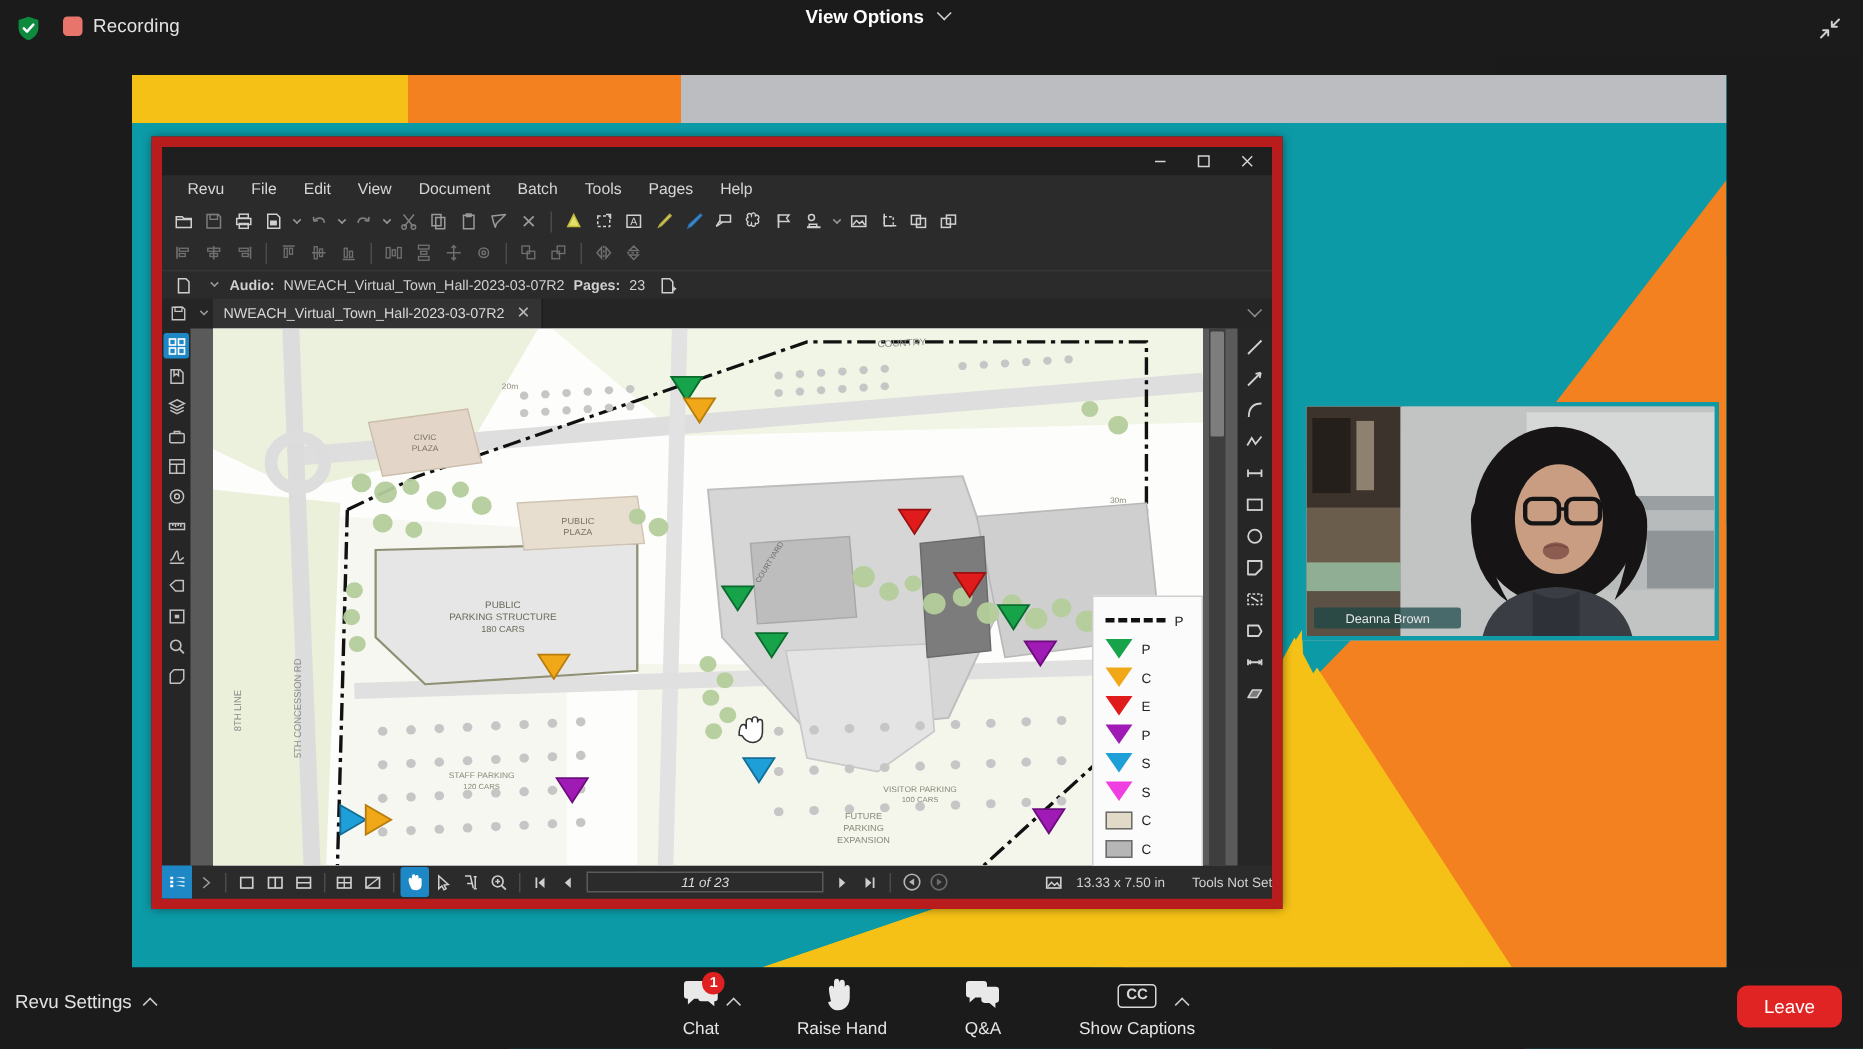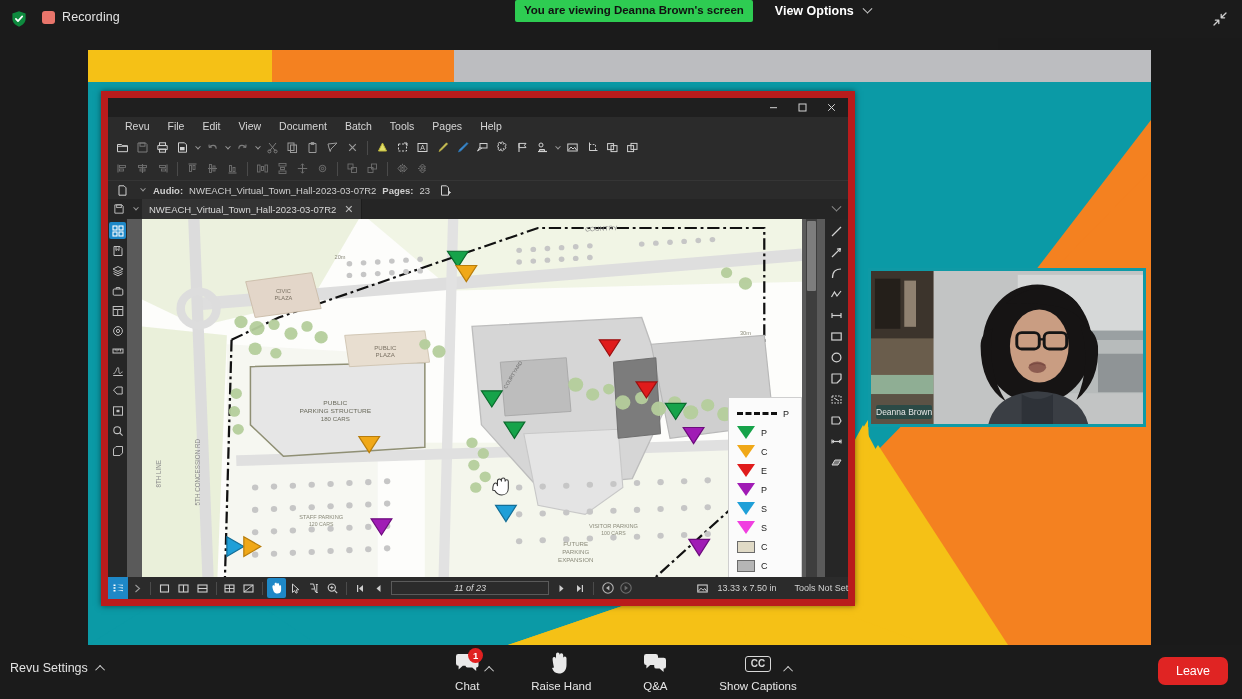--- a/index.html
+++ b/index.html
@@ -191,21 +191,21 @@
   .vid {
     position: absolute; left: 868px; top: 268px; width: 278px; height: 159px;
     border: 3px solid #0f9aa6; background: #b9bcbf; overflow: hidden;
   }
   .vid-left { position:absolute; left:0; top:0; width:64px; height:100%;
     background: linear-gradient(160deg,#4a4138 0%, #6b5e4f 35%, #8c8272 60%, #5d6b5a 100%); }
   .vid-main { position:absolute; left:64px; top:0; right:0; bottom:0;
     background: linear-gradient(180deg,#c6c8c8 0%, #b4b7b6 55%, #9ea1a0 100%); }
   .vid-name {
     position: absolute; left: 5px; bottom: 5px; background: rgba(25,70,70,.72);
-    color: #e8e8e8; font-size: 8.5px; padding: 2px 0; border-radius: 2px;
+    color: #e8e8e8; font-size: 8.5px; padding: 2px 21px; border-radius: 2px;
   }
 
   
   .bottombar {
     position: absolute; left: 0; bottom: 0; width: 1242px; height: 54px;
     background: #1b1b1b; z-index: 50;
   }
   .audio-settings {
     position: absolute; left: 10px; top: 16px; display: flex; align-items: center; gap: 10px;
     color: #e2e2e2; font-size: 12.5px;
@@ -257,21 +257,20 @@
         <path d="M5.9 8.9 L8 11.1 L12.2 6.4" stroke="#ffffff" stroke-width="1.7" fill="none" stroke-linecap="round" stroke-linejoin="round"></path>
       </svg>
     </div>
 
     <div class="rec-wrap">
       <span class="rec-dot"></span>
       <span class="rec-label">Recording</span>
     </div>
 
     <div class="viewing-pill-wrap">
-      <div class="viewing-pill">You are viewing Deanna Brown's screen</div>
       <div class="view-options">
         <span>View Options</span>
         <i class="chev-d"></i>
       </div>
     </div>
 
     <div class="minimize-corner">
       <svg width="16" height="16" viewBox="0 0 16 16">
         <path d="M14 2 L9.2 6.8 M9.2 6.8 L12.6 6.8 M9.2 6.8 L9.2 3.4" stroke="#cfcfcf" stroke-width="1.3" fill="none" stroke-linecap="round"></path>
         <path d="M2 14 L6.8 9.2 M6.8 9.2 L3.4 9.2 M6.8 9.2 L6.8 12.6" stroke="#cfcfcf" stroke-width="1.3" fill="none" stroke-linecap="round"></path>

